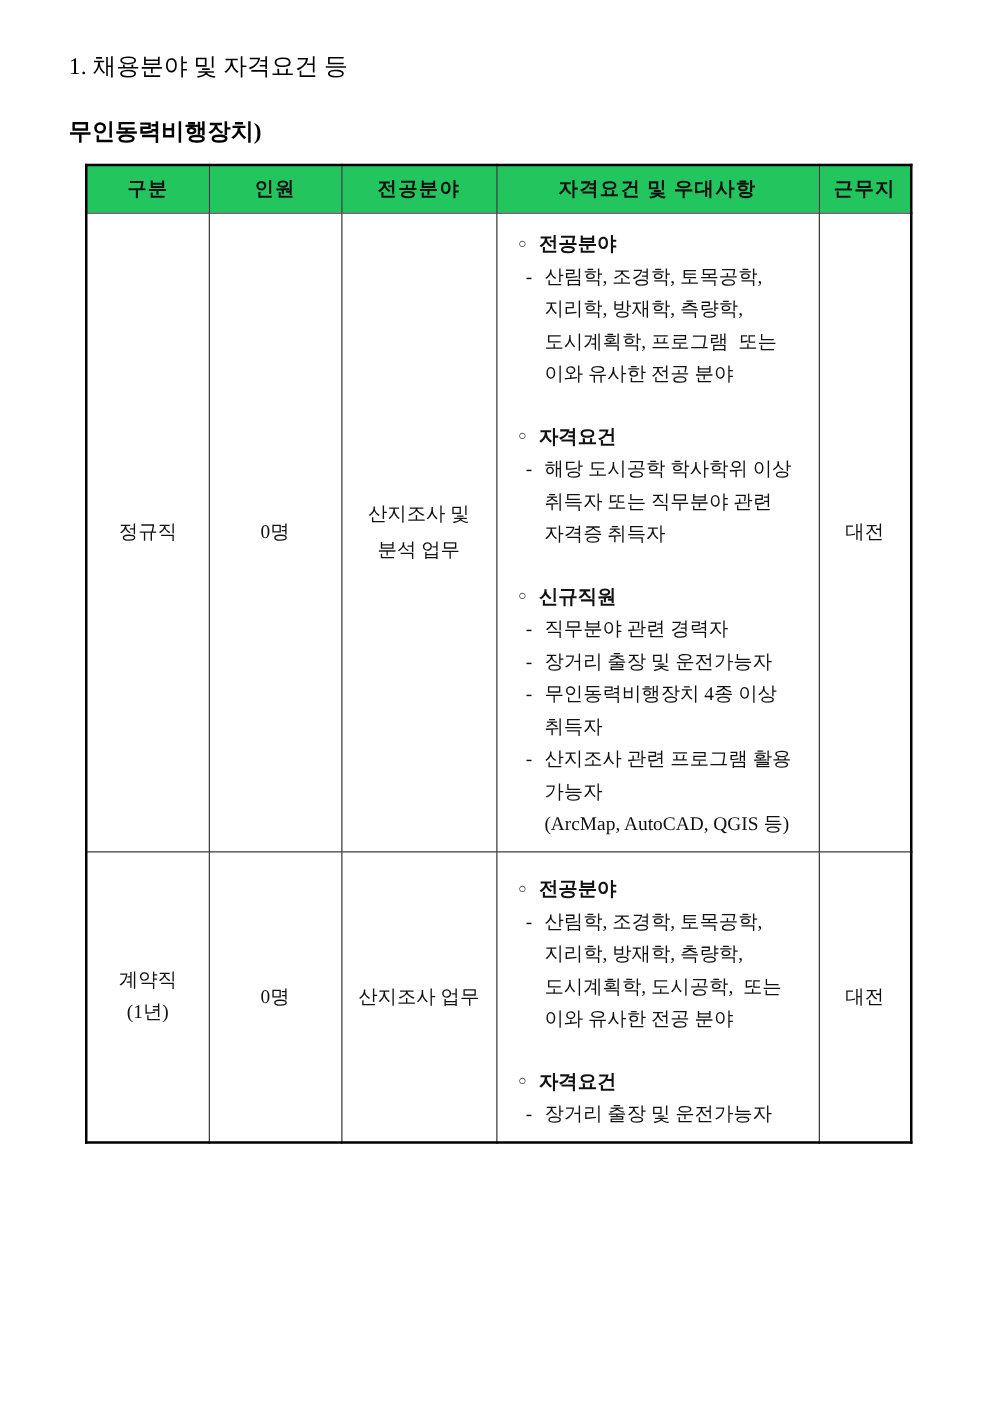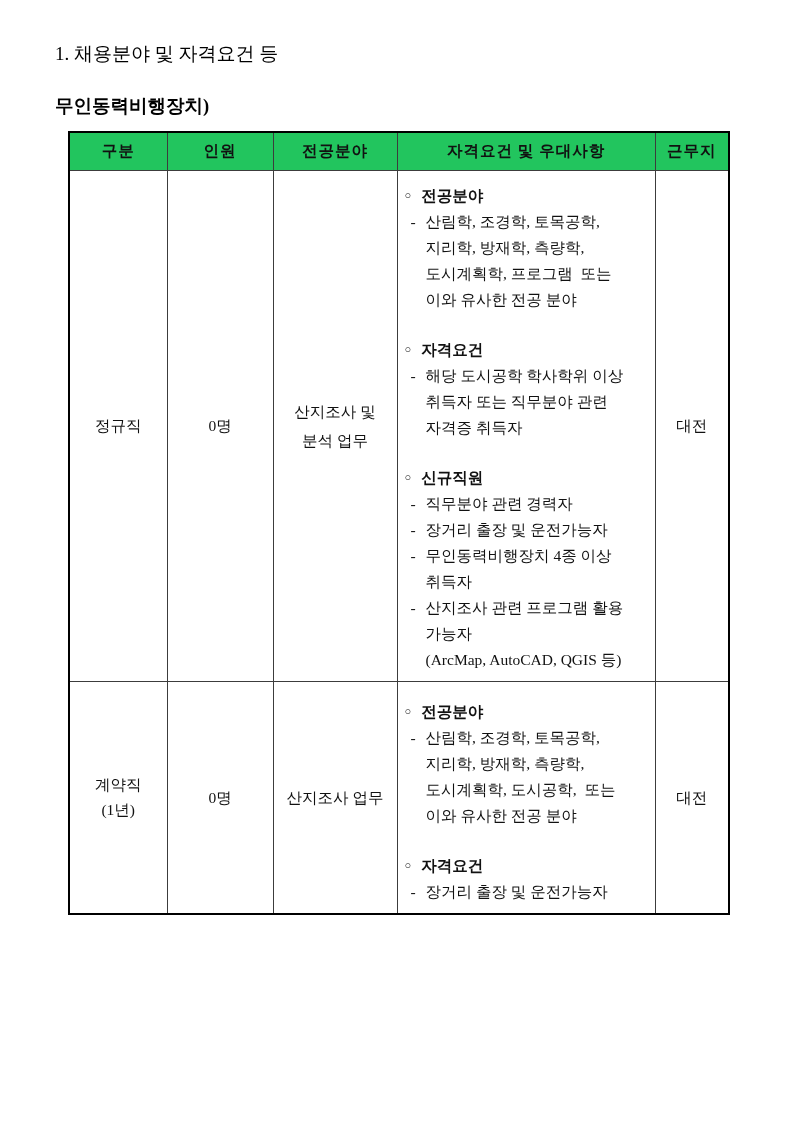--- a/index.html
+++ b/index.html
@@ -62,21 +62,21 @@
   tbody tr:last-child  { height:204px; }
   td.center {
     text-align:center;
     vertical-align:middle;
     line-height:25px;
   }
   .job-line { line-height:29px; }
   td.qual {
     text-align:left;
     vertical-align:top;
-    padding:11px 6px 8px 1px;
+    padding:11px 6px 8px 11px;
     line-height:26px;
     font-size:15px;
   }
   tbody tr:last-child td.qual { padding-top:16px; }
   .sec:not(:first-child) { margin-top:23px; }
   .sec-title { font-weight:700; padding-left:6px; white-space:pre; }
   .circ {
     font-size:11px;
     font-weight:700;
     margin-right:10px;

